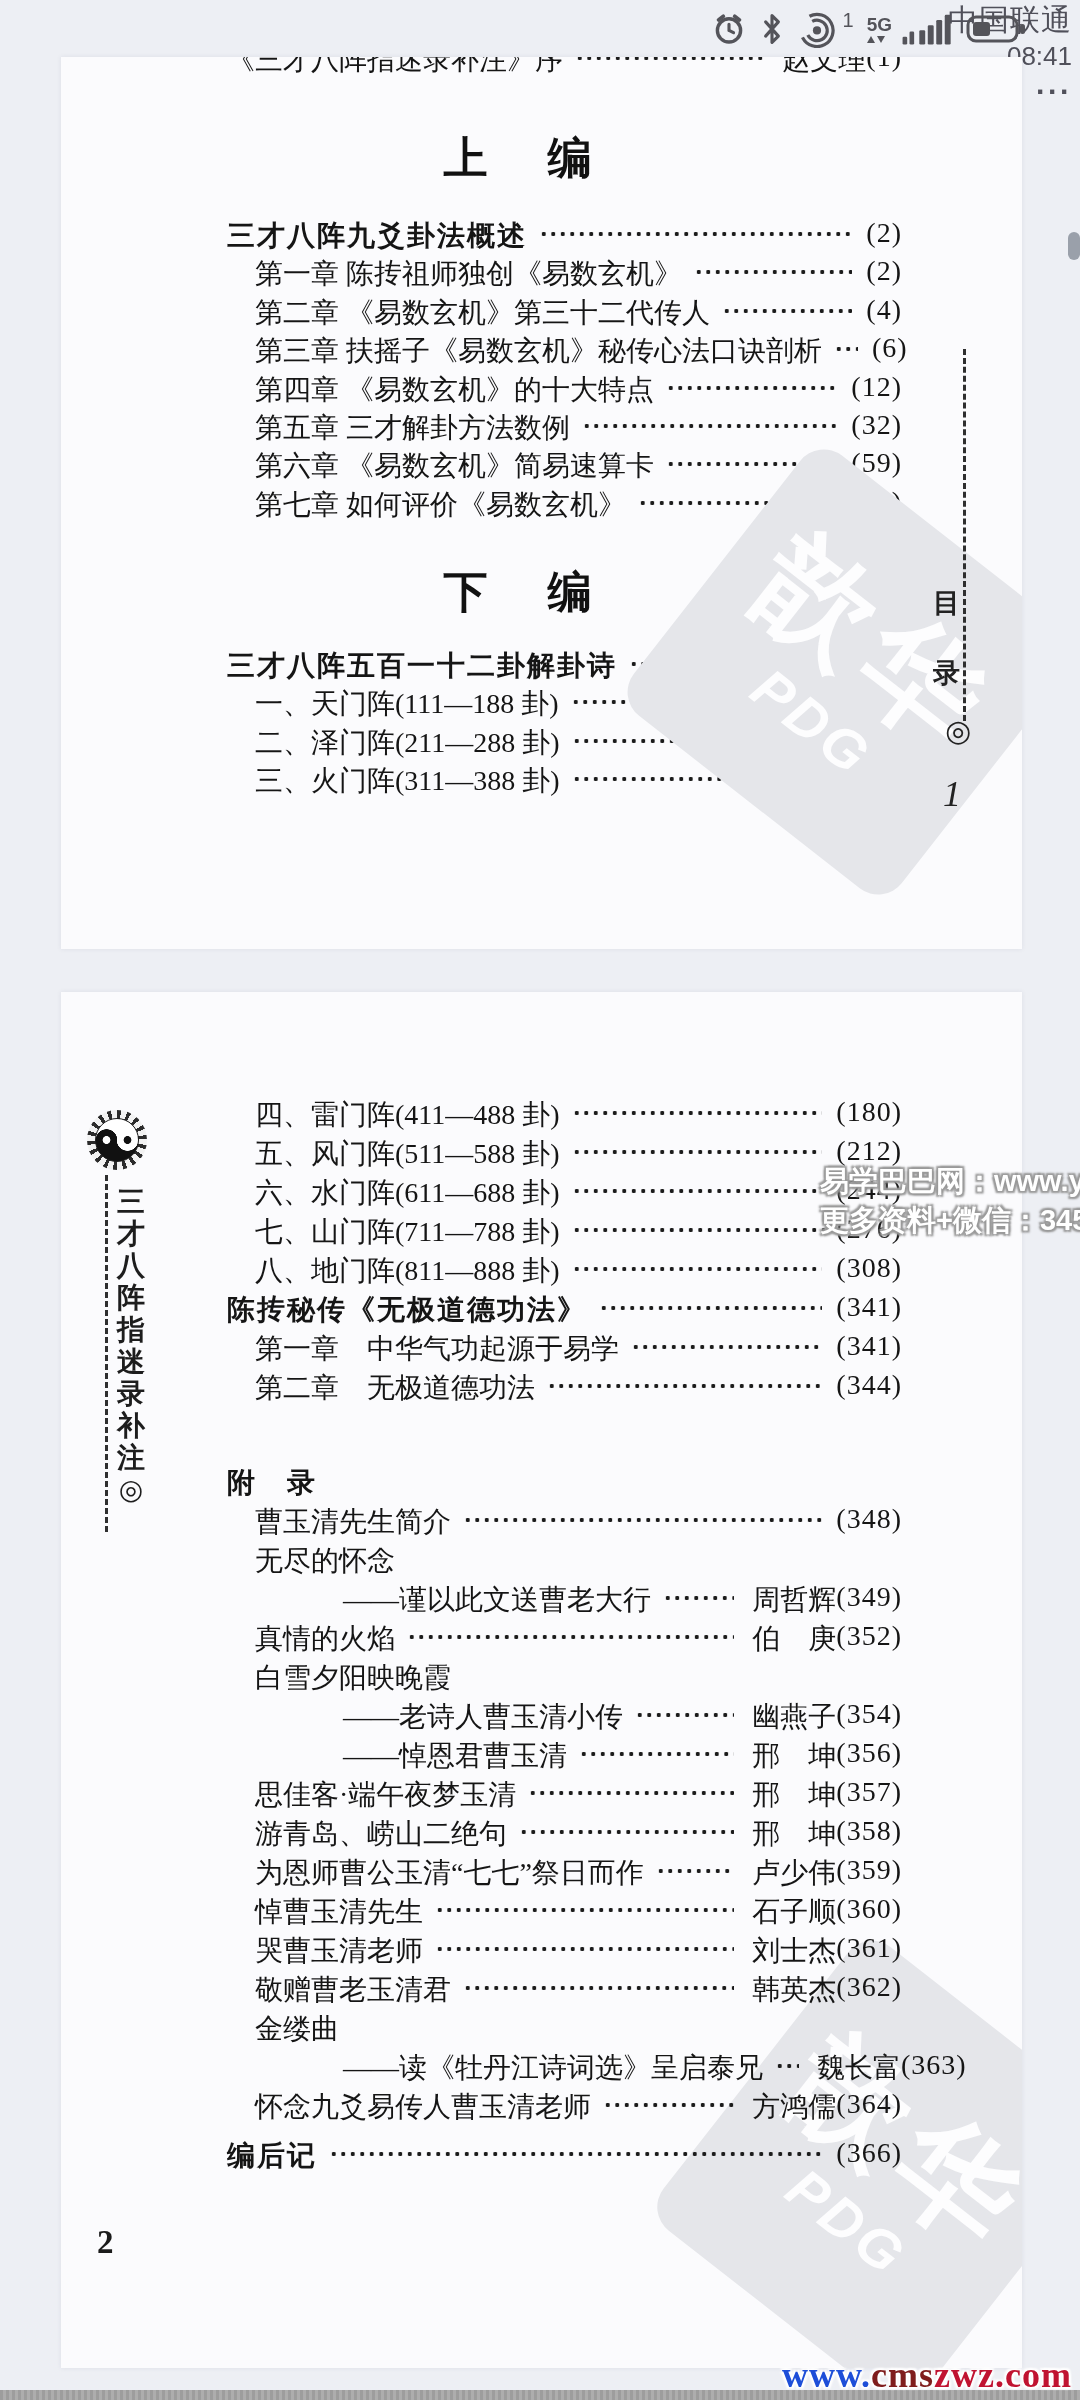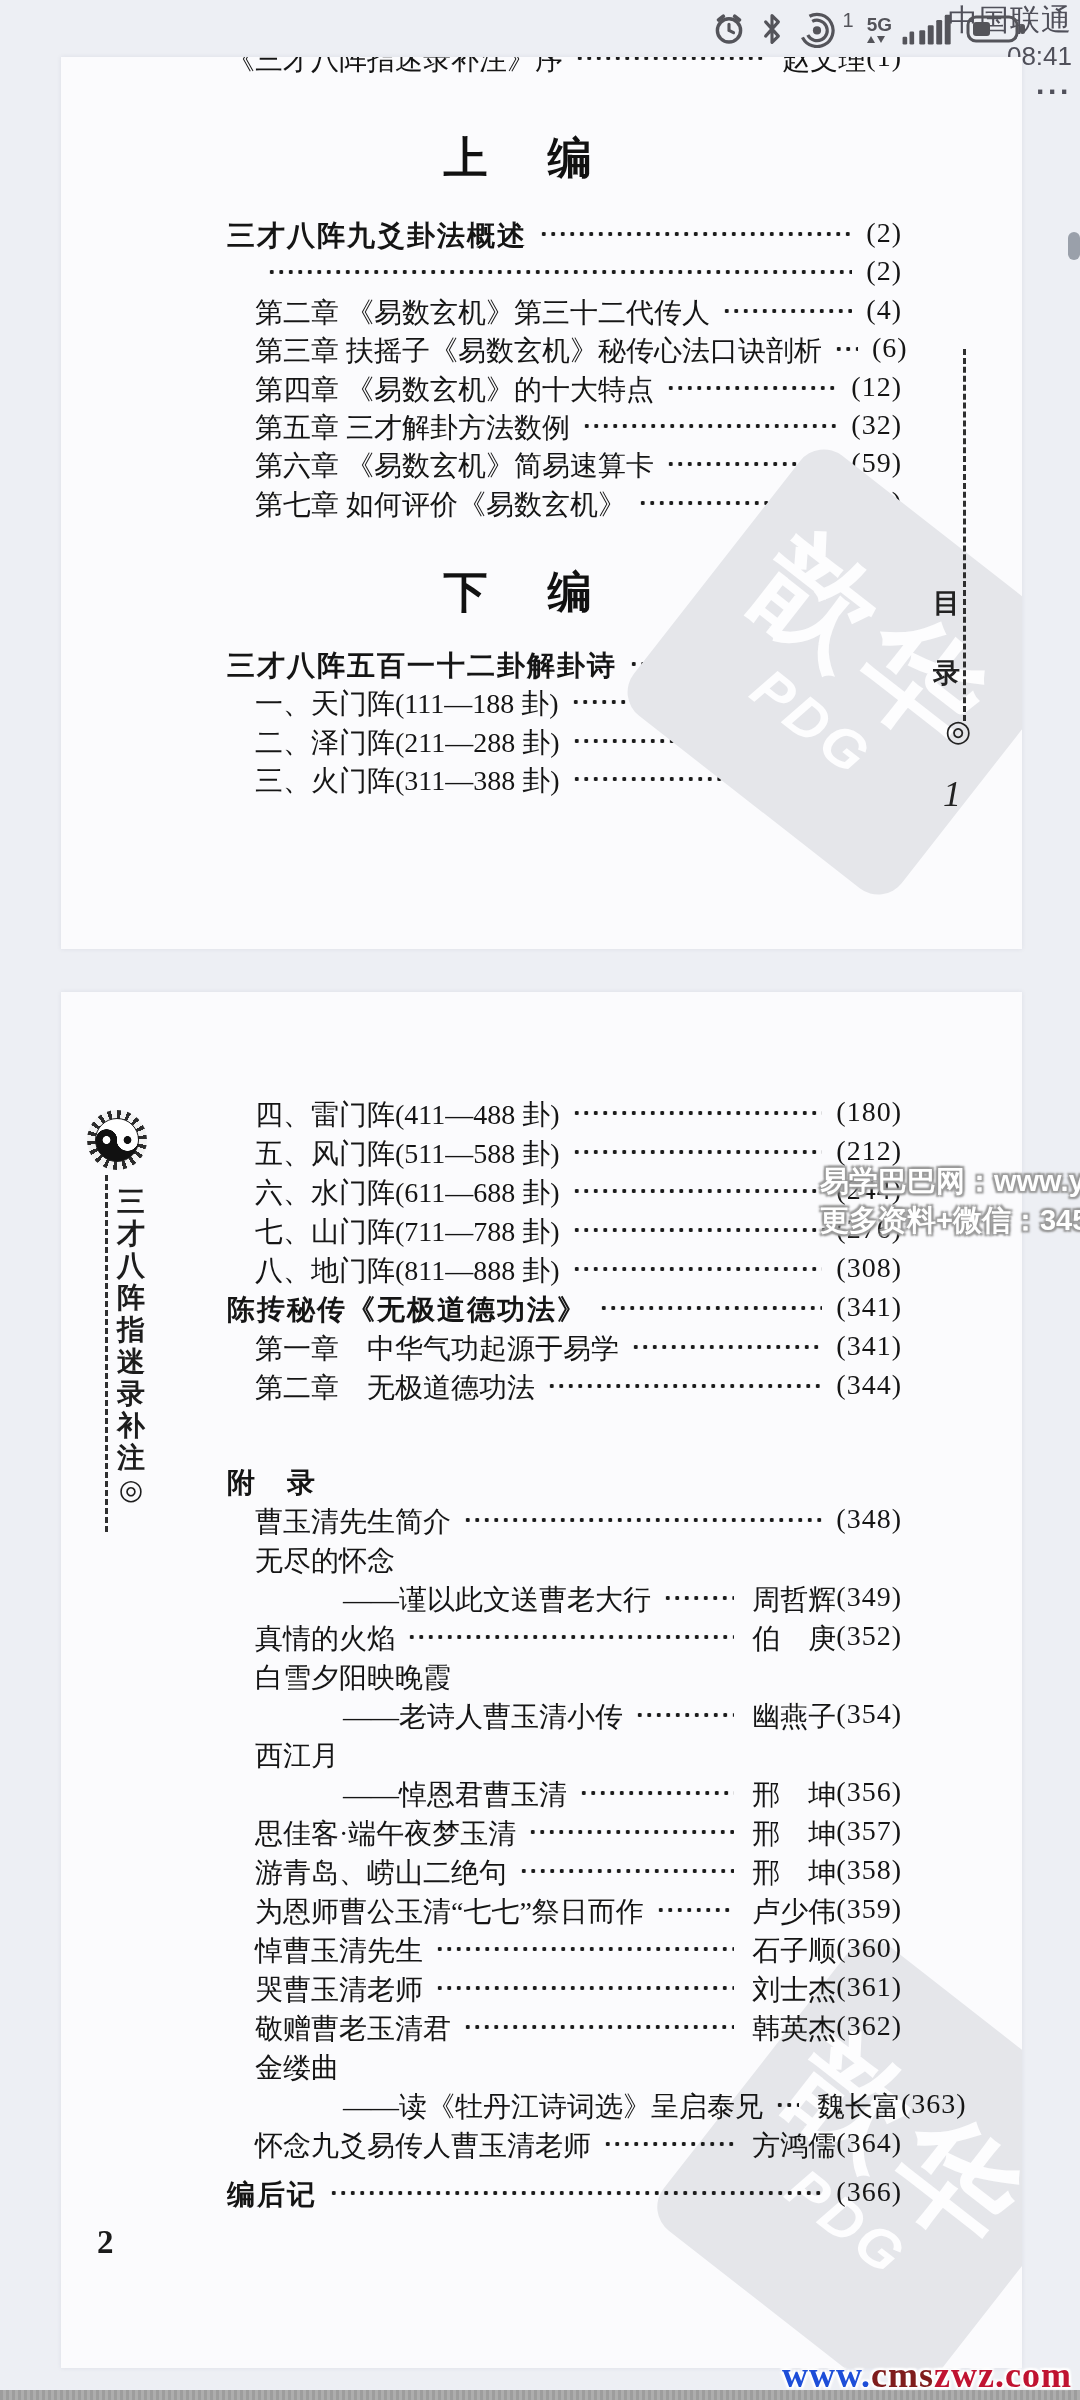--- a/index.html
+++ b/index.html
@@ -184,20 +184,21 @@
       </div>
     </div>
   <div class="section-heading" id="h-upper">上　编</div>
   <div class="rows" id="p1s1">
       <div class="toc-row lv0 bold">
         <span class="t">三才八阵九爻卦法概述</span>
         <div class="dots"></div>
         <span class="pg" style="margin-left: 4px;">(2)</span>
       </div>
       <div class="toc-row lv1">
+        <span class="t">第一章 陈抟祖师独创《易数玄机》</span>
         <div class="dots"></div>
         <span class="pg" style="margin-left: 4px;">(2)</span>
       </div>
       <div class="toc-row lv1">
         <span class="t">第二章 《易数玄机》第三十二代传人</span>
         <div class="dots"></div>
         <span class="pg" style="margin-left: 4px;">(4)</span>
       </div>
       <div class="toc-row lv1">
         <span class="t">第三章 扶摇子《易数玄机》秘传心法口诀剖析</span>
@@ -334,23 +335,20 @@
         <span class="pg">(352)</span>
       </div>
       <div class="toc-row lv1">
         <span class="t">白雪夕阳映晚霞</span>
       </div>
       <div class="toc-row lv2">
         <span class="t">——老诗人曹玉清小传</span>
         <div class="dots"></div>
         <span class="author">幽燕子</span>
         <span class="pg">(354)</span>
-      </div>
-      <div class="toc-row lv1">
-        <span class="t">西江月</span>
       </div>
       <div class="toc-row lv2">
         <span class="t">——悼恩君曹玉清</span>
         <div class="dots"></div>
         <span class="author">邢　坤</span>
         <span class="pg">(356)</span>
       </div>
       <div class="toc-row lv1">
         <span class="t">思佳客·端午夜梦玉清</span>
         <div class="dots"></div>

